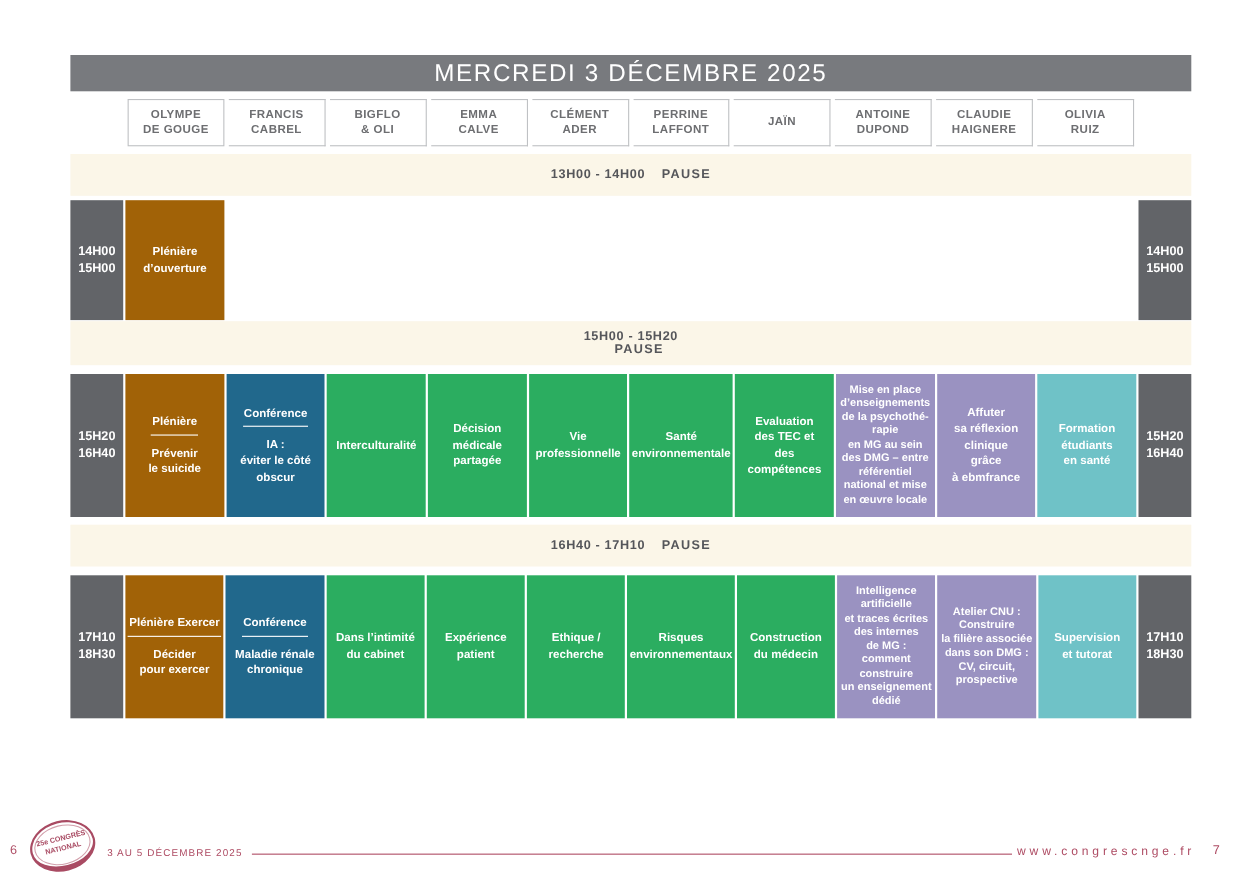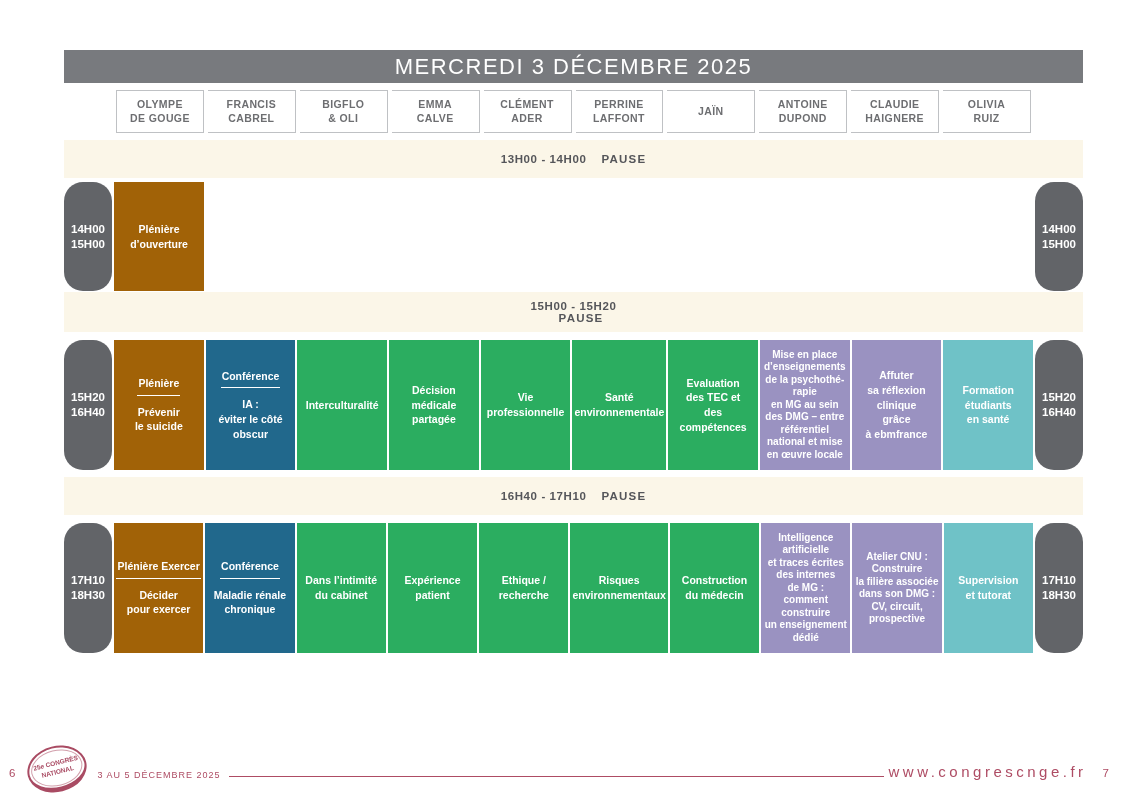--- a/index.html
+++ b/index.html
@@ -26,21 +26,21 @@
   .pause1 { margin-top: 7px; }
   .pause2 { margin-top: 1px; height: 40px; flex-direction: column; }
   .pause3 { margin-top: 7px; }
 
   .session-row.r1 { margin-top: 4px; height: 109px; }
   .session-row.r2 { margin-top: 8px; height: 130px; }
   .session-row.r3 { margin-top: 8px; height: 130px; }
 
   .time-cell { background: #626468; color: #fff; font-weight: bold; font-size: 11.5px;
     display: flex; align-items: center; justify-content: center; text-align: center;
-    white-space: pre-line; line-height: 1.3; height: 100%; border-radius: 19px; }
+    white-space: pre-line; line-height: 1.3; height: 100%; }
 
   .cell { display: flex; flex-direction: column; align-items: center; justify-content: center;
     text-align: center; color: #fff; font-size: 10.5px; font-weight: bold; line-height: 1.4;
     padding: 4px 2px; white-space: pre-line; height: 100%; }
   .cell.red    { background: #a16207; }
   .cell.blue   { background: #21688C; }
   .cell.green  { background: #2BAD60; }
   .cell.purple { background: #9A92C1; }
   .cell.cyan   { background: #6FC2C7; }
   .cell.white  { background: #ffffff; }
@@ -54,21 +54,21 @@
   .page-num { font-size: 11.5px; color: #AE4C64; margin-bottom: 15px; }
   .logo { width: 60px; height: 46px; border: 2px solid #A94B63; border-bottom-width: 5px;
     border-radius: 50%; transform: rotate(-14deg); display: flex; flex-direction: column;
     align-items: center; justify-content: center; background: #fff; margin: 0 4px 2px 12px; }
   .logo-inner { border: 1px solid #D2a0ac; border-radius: 50%; width: 52px; height: 36px;
     display: flex; flex-direction: column; align-items: center; justify-content: center; }
   .logo-text { font-size: 6.5px; font-weight: bold; color: #A94B63; text-align: center; line-height: 1.25; }
   .footer-dates { font-size: 9px; font-weight: normal; color: #AE4C64; letter-spacing: 1px;
     margin: 0 4px 14px 6px; white-space: nowrap; }
   .footer-line { flex: 1; border-bottom: 1px solid #AE4C64; margin: 0 5px 17px 5px; height: 1px; }
-  .footer-url { font-size: 15px; color: #AE4C64; letter-spacing: 3.5px; margin-bottom: 14px; white-space: nowrap; }
+  .footer-url { font-size: 11px; color: #AE4C64; letter-spacing: 3.5px; margin-bottom: 14px; white-space: nowrap; }
   .page-num.right { margin-left: 16px; }
 </style>
 </head>
 <body>
 
 <div class="schedule">
 
   <div class="title-bar">
     <span>MERCREDI 3 DÉCEMBRE 2025</span>
   </div>

